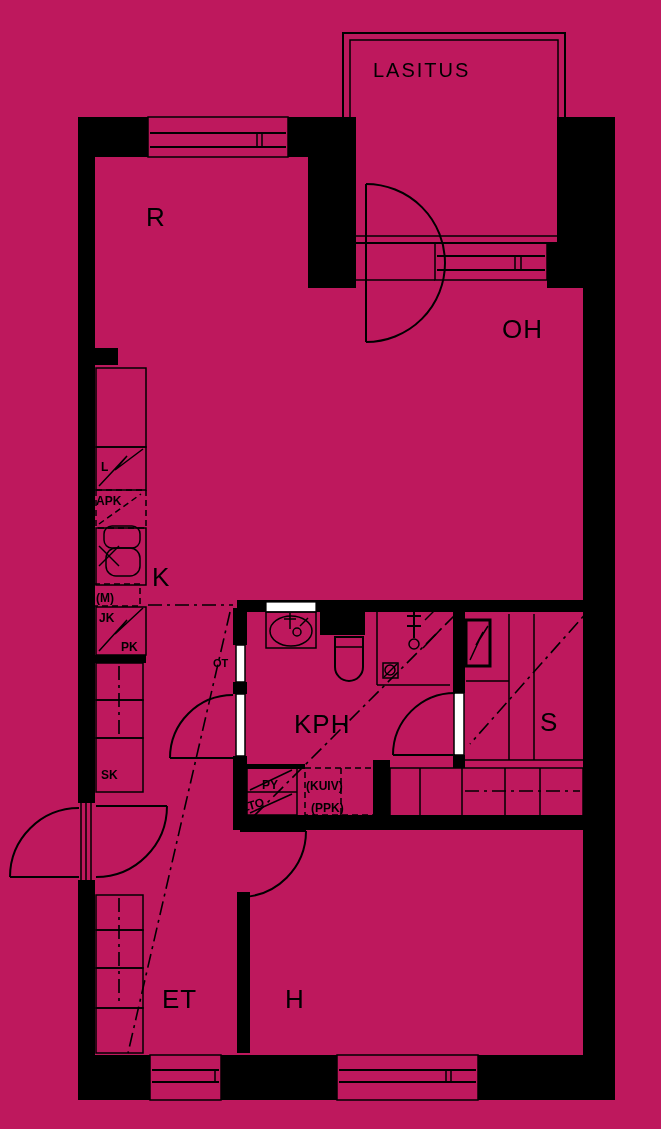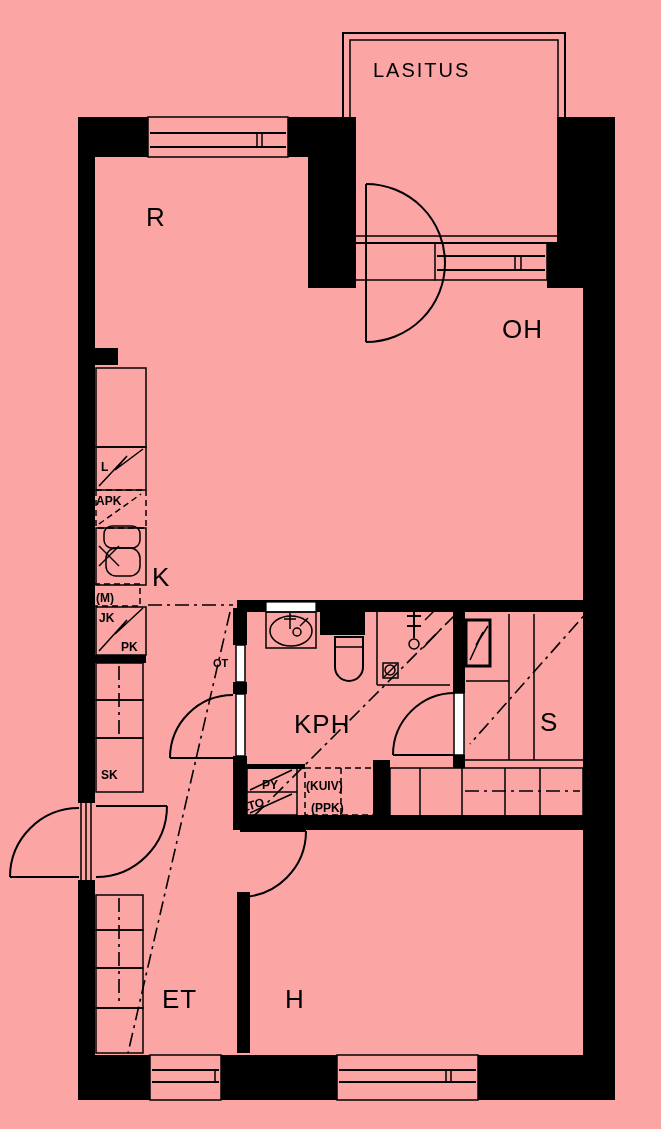--- a/index.html
+++ b/index.html
@@ -1,16 +1,16 @@
 <!DOCTYPE html>
 <html><head>
 <meta charset="utf-8">
 <style>
   html,body{margin:0;padding:0;background:#ffffff;}
-  .page{width:661px;height:1129px;position:relative;background:#fca5a5;overflow:hidden;}
+  .page{width:661px;height:1129px;position:relative;background:#be185d;overflow:hidden;}
   svg{display:block;}
   text{font-family:"Liberation Sans","DejaVu Sans",sans-serif;fill:#000;}
   .room-label{font-size:26px;font-weight:400;letter-spacing:1px;}
   .big-label{font-size:20px;font-weight:400;letter-spacing:2px;}
   .small-label{font-size:12px;font-weight:bold;}
   .tiny-label{font-size:11px;font-weight:bold;}
   .wall{fill:#000;stroke:none;}
   .thin{fill:none;stroke:#000;stroke-width:1.5;}
   .med{fill:none;stroke:#000;stroke-width:2;}
   .thick{fill:none;stroke:#000;stroke-width:3;}

